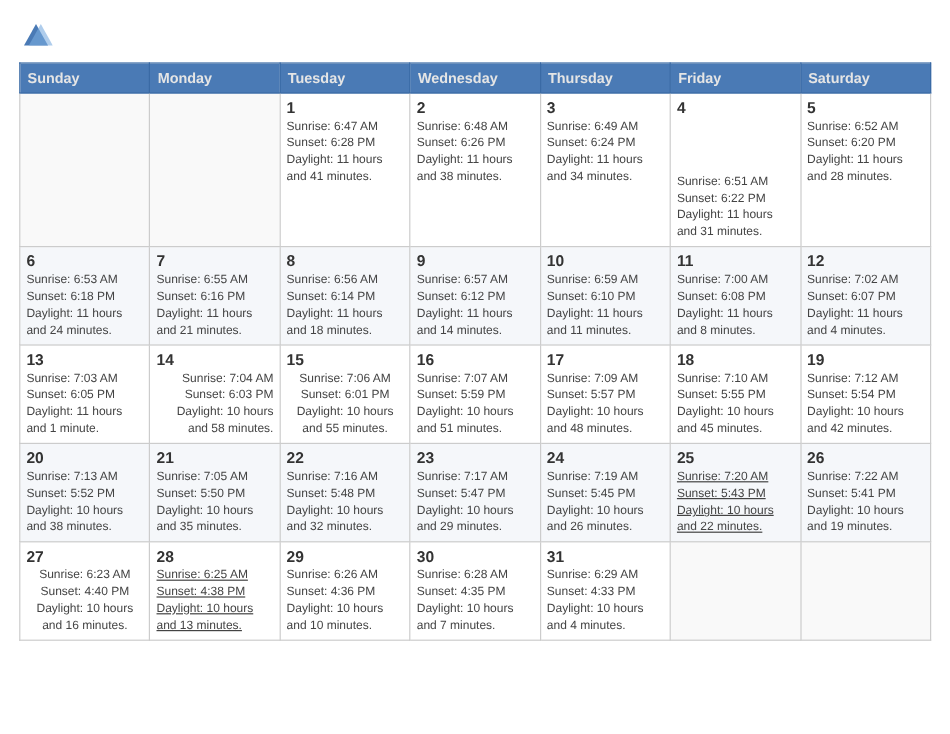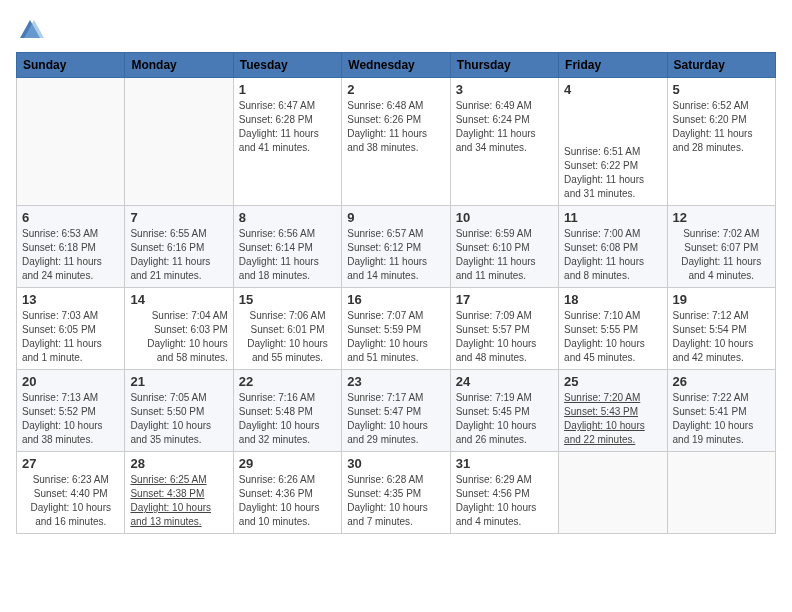--- a/index.html
+++ b/index.html
@@ -52,21 +52,21 @@
       font-size: 15px;
       color: #555;
     }
     table {
       width: 100%;
       border-collapse: collapse;
       table-layout: fixed;
     }
     thead tr th {
       background-color: #4a7ab5;
-      color: #000000;
+      color: #e5e5e5;
       font-size: 12px;
       font-weight: bold;
       padding: 5px 6px;
       text-align: left;
       border: 1px solid #3a6aa5;
     }
     tbody tr td {
       border: 1px solid #ccc;
       vertical-align: top;
       padding: 4px 5px;
@@ -193,21 +193,21 @@
 Daylight: 11 hours and 11 minutes.</div>
         </td>
         <td>
           <span class="day-num">11</span>
           <div class="day-info" style="white-space: pre-line;">Sunrise: 7:00 AM
 Sunset: 6:08 PM
 Daylight: 11 hours and 8 minutes.</div>
         </td>
         <td>
           <span class="day-num">12</span>
-          <div class="day-info" style="white-space: pre-line; text-align: center;">Sunrise: 7:02 AM
+          <div class="day-info" style="white-space: pre-line;">Sunrise: 7:02 AM
 Sunset: 6:07 PM
 Daylight: 11 hours and 4 minutes.</div>
         </td>
       </tr>
       <tr>
         <td>
           <span class="day-num">13</span>
           <div class="day-info" style="white-space: pre-line;">Sunrise: 7:03 AM
 Sunset: 6:05 PM
 Daylight: 11 hours and 1 minute.</div>
@@ -314,20 +314,20 @@
         </td>
         <td>
           <span class="day-num">30</span>
           <div class="day-info" style="white-space: pre-line;">Sunrise: 6:28 AM
 Sunset: 4:35 PM
 Daylight: 10 hours and 7 minutes.</div>
         </td>
         <td>
           <span class="day-num">31</span>
           <div class="day-info" style="white-space: pre-line;">Sunrise: 6:29 AM
-Sunset: 4:56 PM
+Sunset: 4:33 PM
 Daylight: 10 hours and 4 minutes.</div>
         </td>
         <td class="empty-cell"></td>
         <td class="empty-cell"></td>
       </tr>
     </tbody>
 </table>
 
 </body></html>

